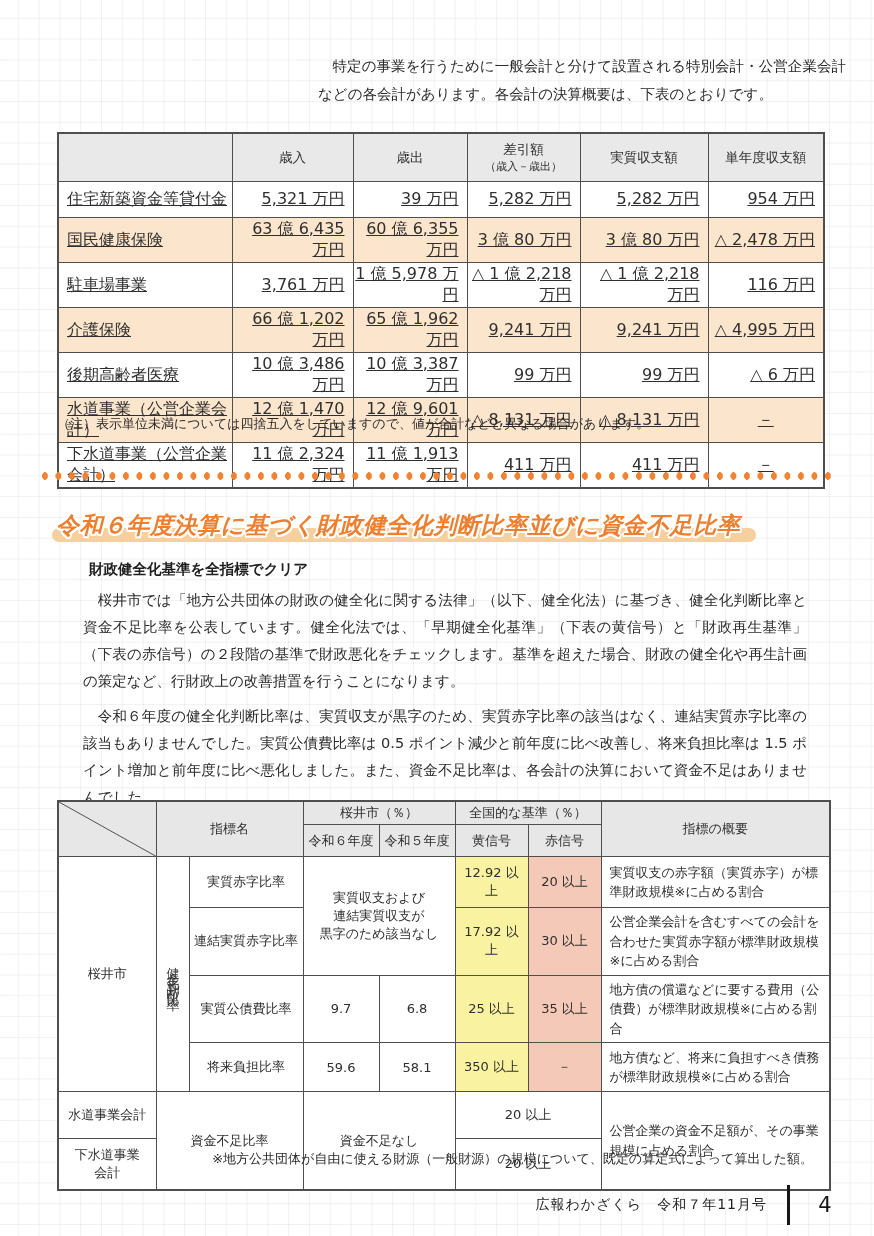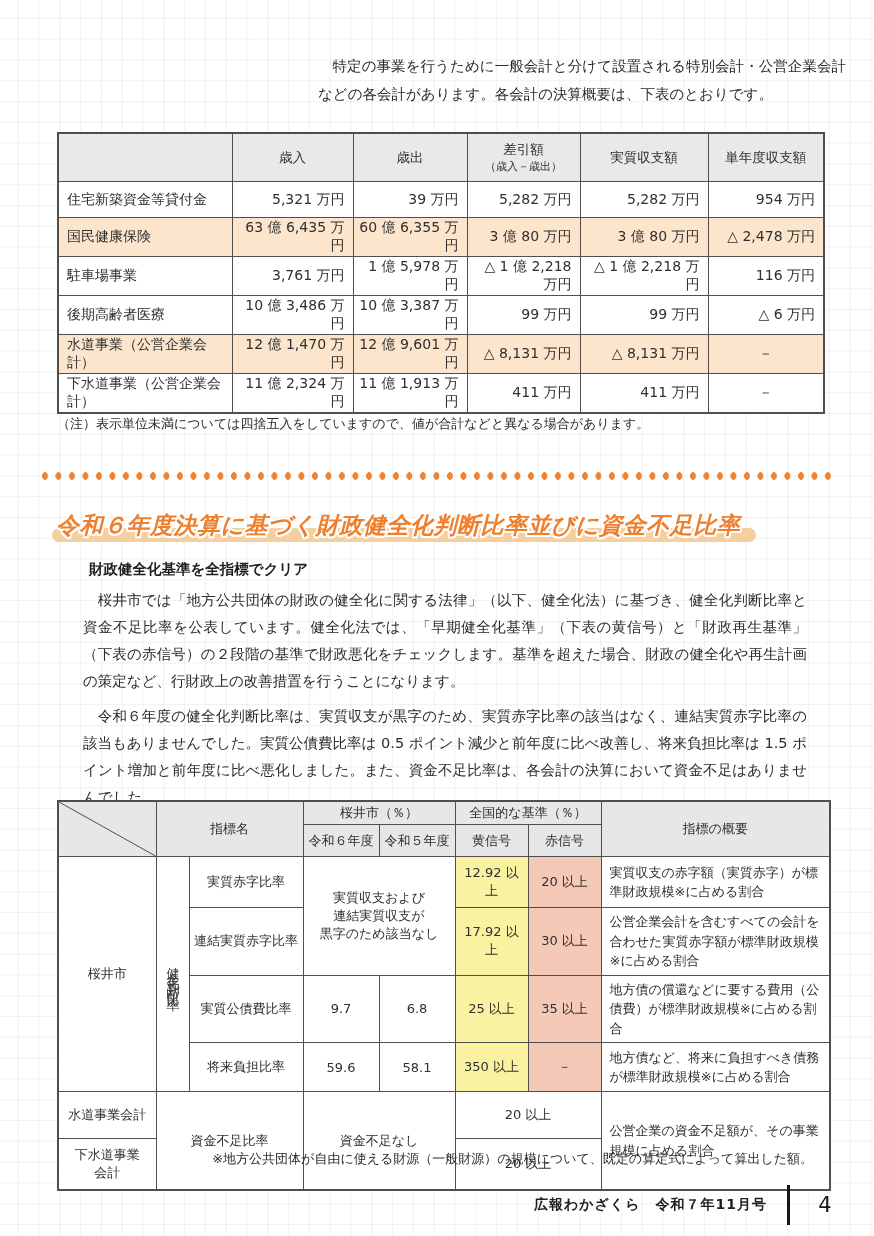--- a/index.html
+++ b/index.html
@@ -32,21 +32,21 @@
     position:absolute;top:52px;left:318px;width:528px;
     font-size:14.5px;line-height:1.95;text-align:justify;color:#2b2b2b;
   }
 
   
   table{border-collapse:collapse;background:#fff;}
   .accounts-table{position:absolute;top:132px;left:57px;width:766px;border:2px solid #4f4f4f;table-layout:fixed;}
   .accounts-table th,.accounts-table td{border:1px solid #4f4f4f;font-weight:normal;}
   .accounts-table thead th{background:#e9e9e9;height:45px;font-size:13.5px;text-align:center;}
   .accounts-table .hdr-sub{font-size:11px;}
-  .accounts-table td{height:33px;font-size:14px;}
+  .accounts-table td{height:33px;font-size:16px;text-decoration:underline;}
   .accounts-table td.lbl{text-align:left;padding-left:8px;}
   .accounts-table td.num{text-align:right;padding-right:8px;}
   .accounts-table td.dash{text-align:center;}
   .accounts-table tr.shaded td{background:#fbe5cc;}
   .note{position:absolute;top:415px;left:57px;font-size:13px;color:#2b2b2b;}
 
   
   .dots-divider{
     position:absolute;top:471px;left:40px;width:796px;height:10px;
     background-image:radial-gradient(3px 4px at 5px 5px,#ee8433 92%,transparent 100%);
@@ -85,21 +85,21 @@
   .overview-cell{text-align:left !important;font-size:12.5px;line-height:1.5;padding:4px 8px !important;}
   .vertical-cell{
     writing-mode:vertical-rl;text-orientation:upright;letter-spacing:5px;
     font-size:13px;padding:6px 0 !important;
   }
   .preline{white-space:pre-line;}
   .footnote{position:absolute;top:1150px;left:57px;width:756px;text-align:right;font-size:13px;color:#2b2b2b;}
 
   
   .footer{position:absolute;top:1183px;right:34px;display:flex;align-items:center;gap:20px;height:44px;}
-  .footer .journal{font-size:14px;font-weight:bold;color:#1f1f1f;letter-spacing:1px;}
+  .footer .journal{font-size:14px;font-weight:normal;color:#1f1f1f;letter-spacing:1px;}
   .footer .bar{width:3px;height:40px;background:#161616;}
   .footer .pagenum{font-size:21px;color:#161616;width:30px;text-align:center;}
 </style>
 </head>
 <body>
 
 <div id="page">
 
   <div class="intro">　特定の事業を行うために一般会計と分けて設置される特別会計・公営企業会計などの各会計があります。各会計の決算概要は、下表のとおりです。</div>
 
@@ -142,20 +142,28 @@
         <td class="num">3 億 80 万円</td>
         <td class="num">△ 2,478 万円</td>
       </tr>
       <tr>
         <td class="lbl">駐車場事業</td>
         <td class="num">3,761 万円</td>
         <td class="num">1 億 5,978 万円</td>
         <td class="num">△ 1 億 2,218 万円</td>
         <td class="num">△ 1 億 2,218 万円</td>
         <td class="num">116 万円</td>
+      </tr>
+      <tr class="shaded">
+        <td class="lbl">介護保険</td>
+        <td class="num">66 億 1,202 万円</td>
+        <td class="num">65 億 1,962 万円</td>
+        <td class="num">9,241 万円</td>
+        <td class="num">9,241 万円</td>
+        <td class="num">△ 4,995 万円</td>
       </tr>
       <tr>
         <td class="lbl">後期高齢者医療</td>
         <td class="num">10 億 3,486 万円</td>
         <td class="num">10 億 3,387 万円</td>
         <td class="num">99 万円</td>
         <td class="num">99 万円</td>
         <td class="num">△ 6 万円</td>
       </tr>
       <tr class="shaded">

